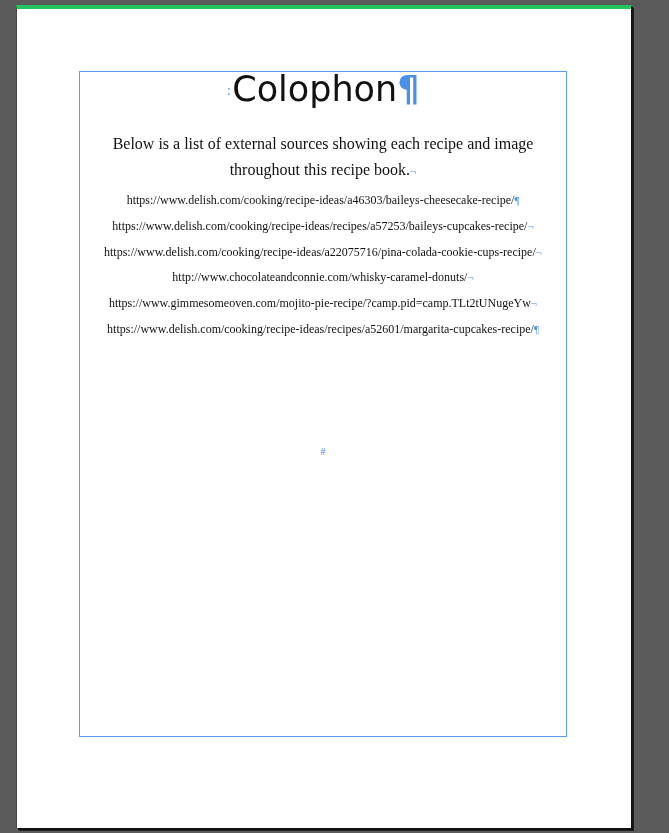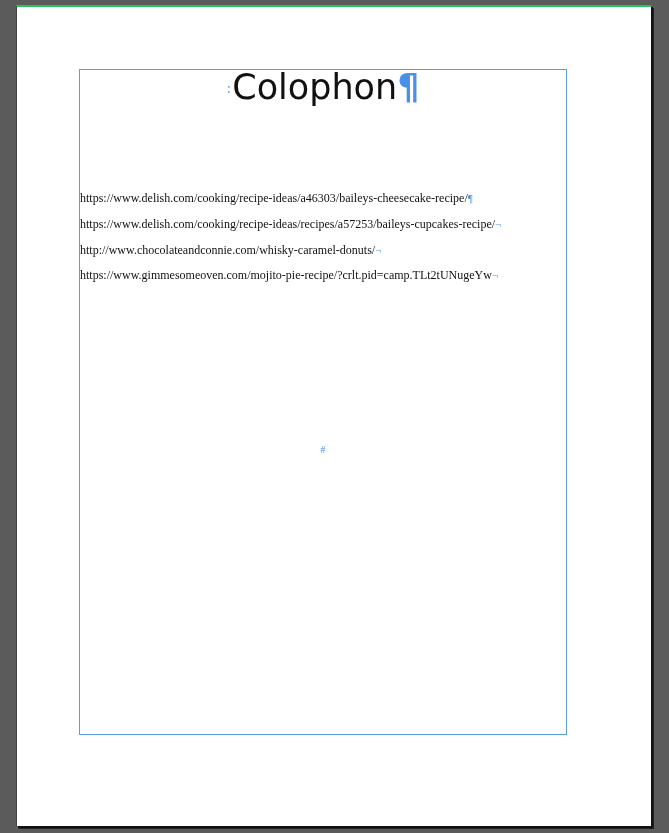--- a/index.html
+++ b/index.html
@@ -10,22 +10,21 @@
       overflow: hidden;
       font-family: "Liberation Serif", serif;
     }
     .page {
       position: absolute;
       left: 16px; top: 5px;
       width: 614px; height: 819px;
       background: #ffffff;
       box-shadow: 2px 2px 0 #111111, 3px 3px 0 #222;
       border-left: 1px solid #444;
-      border-top: 2px solid #22c55e;
-      padding-left: 20px;
+      border-top: 4px solid #22c55e;
     }
     .frame {
       position: absolute;
       left: 62px; top: 62px;
       width: 486px; height: 664px;
       border: 1px solid #5b9bef;
     }
     .title {
       position: absolute;
       left: 0; right: 0; top: -3px;
@@ -43,21 +42,21 @@
       position: absolute;
       left: 10px; right: 10px; top: 59px;
       text-align: center;
       font-size: 16px;
       line-height: 26px;
       color: #111;
     }
     .links {
       position: absolute;
       left: 0; right: 0; top: 116px;
-      text-align: left;
+      text-align: center;
       font-size: 12px;
       color: #111;
     }
     .link {
       display: block;
       height: 25.8px;
       line-height: 25.8px;
       white-space: nowrap;
     }
     .eol { color: #4a8fe8; font-size: 11px; }
@@ -68,23 +67,28 @@
   </style>
 </head>
 <body>
 
 <div class="page">
   <div class="frame">
     <div class="title">
       <span class="mark-anchor">:</span><span>Colophon</span><span class="pil">¶</span>
     </div>
 
+    <div class="intro">
+      <span>Below is a list of external sources showing each recipe and image throughout this recipe book.</span><span class="eol">¬</span>
+    </div>
 
     <div class="links">
       <span class="link"><span>https://www.delish.com/cooking/recipe-ideas/a46303/baileys-cheesecake-recipe/</span><span class="eol">¶</span></span>
       <span class="link"><span>https://www.delish.com/cooking/recipe-ideas/recipes/a57253/baileys-cupcakes-recipe/</span><span class="eol">¬</span></span>
+      <span class="link"><span>https://www.delish.com/cooking/recipe-ideas/a22075716/pina-colada-cookie-cups-recipe/</span><span class="eol">¬</span></span>
       <span class="link"><span>http://www.chocolateandconnie.com/whisky-caramel-donuts/</span><span class="eol">¬</span></span>
-      <span class="link"><span>https://www.gimmesomeoven.com/mojito-pie-recipe/?crlt.pid=camp.TLt2tUNugeYw</span><span class="eol">¬</span></span>
+      <span class="link"><span>https://www.gimmesomeoven.com/mojito-pie-recipe/?camp.pid=camp.TLt2tUNugeYw</span><span class="eol">¬</span></span>
+      <span class="link"><span>https://www.delish.com/cooking/recipe-ideas/recipes/a52601/margarita-cupcakes-recipe/</span><span class="eol">¶</span></span>
     </div>
 
     <div class="endmark">#</div>
   </div>
 </div>
 
 </body></html>

